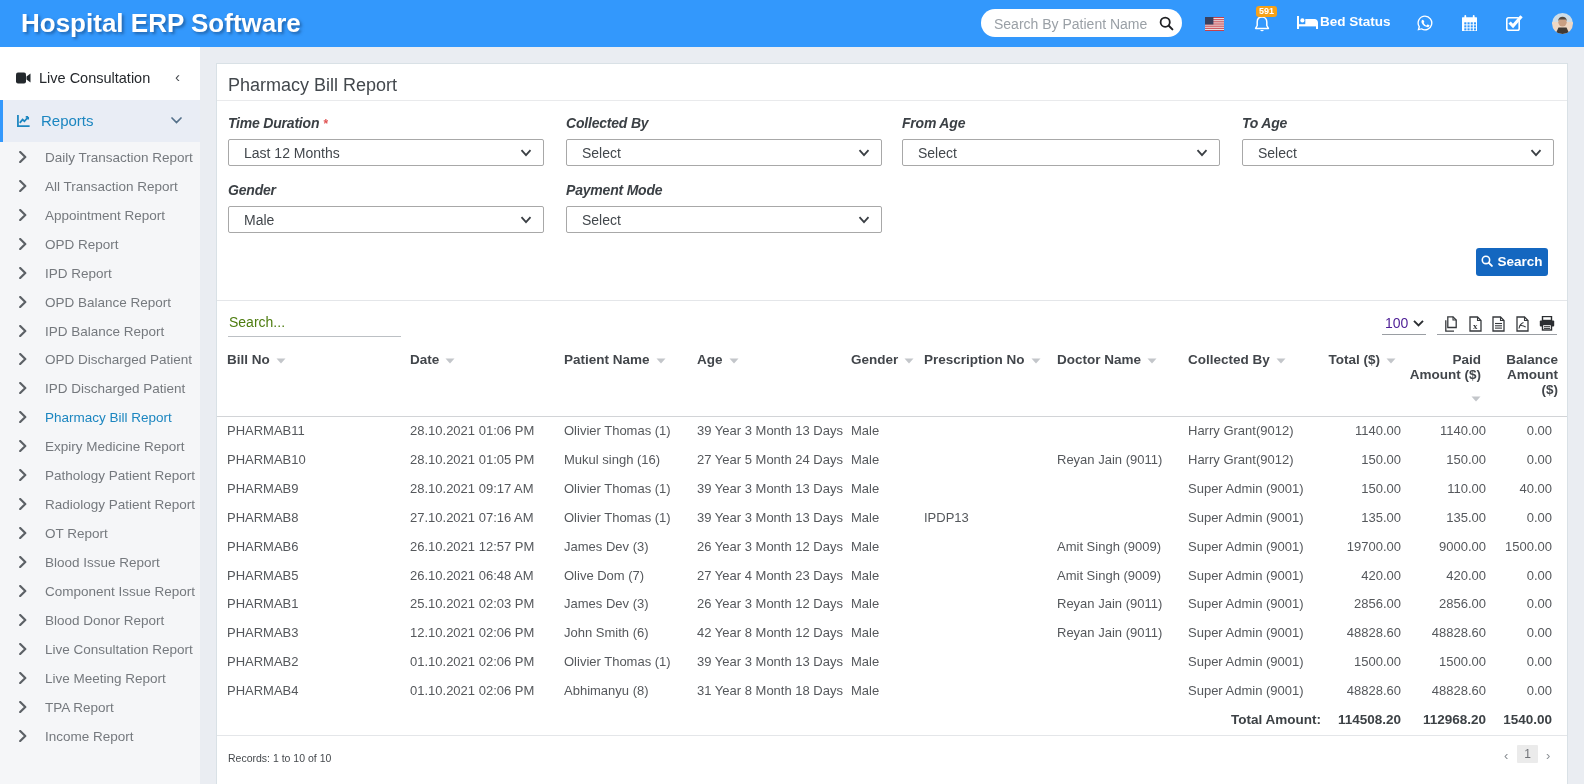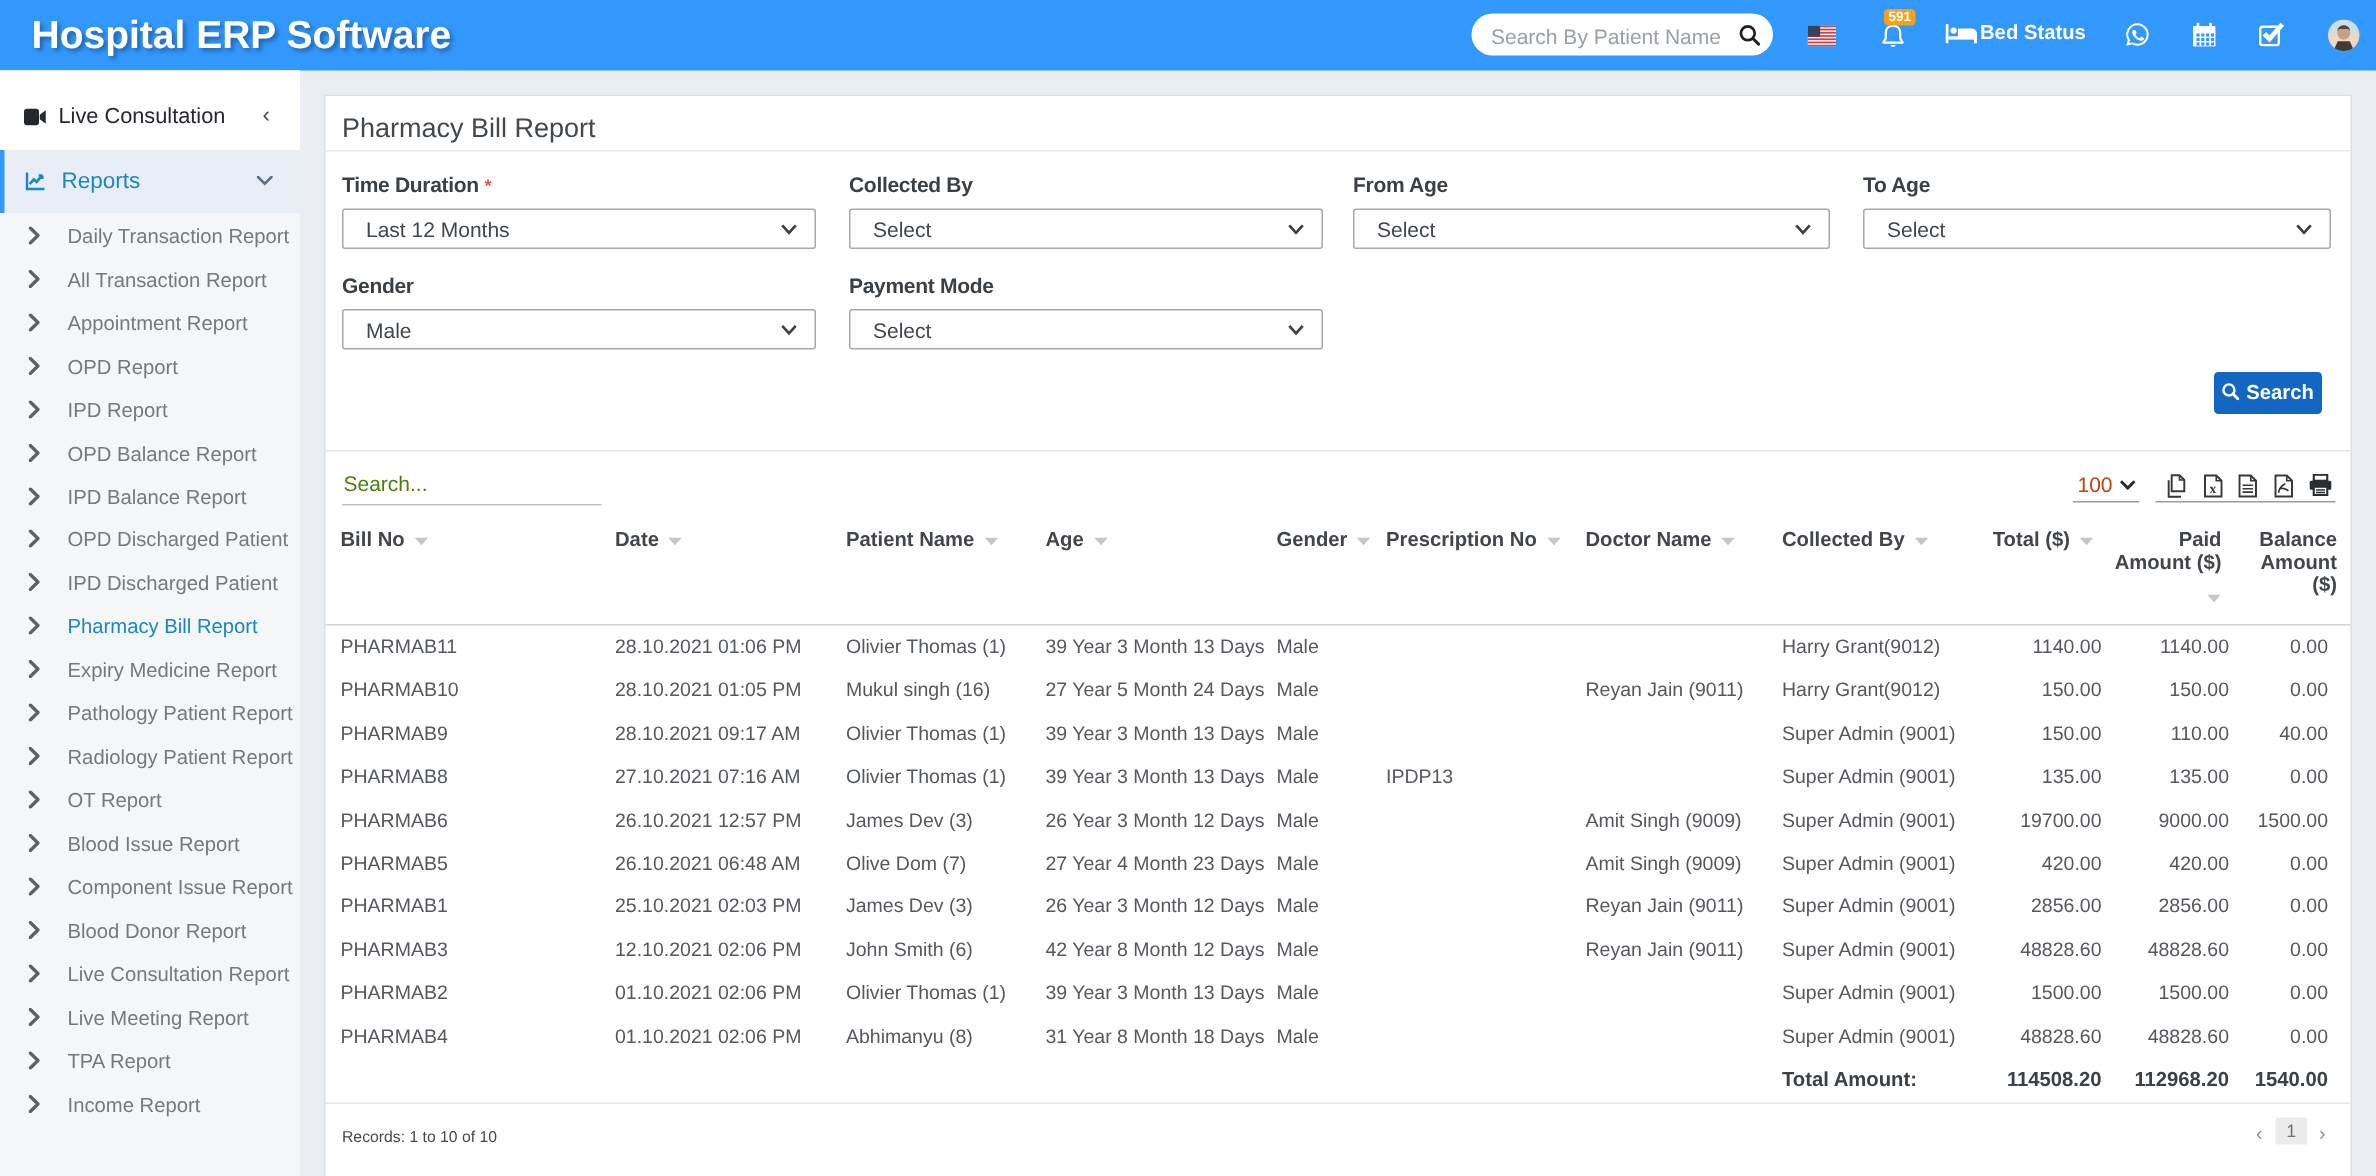--- a/index.html
+++ b/index.html
@@ -22,38 +22,38 @@
 #rep-row .txt { position:absolute; left:38px; top:12px; font-size:15px; color:#1c86c0; }
 .sub { position:absolute; left:0; width:200px; height:29px; }
 .sub .chev { position:absolute; left:19px; top:8px; }
 .sub .t { position:absolute; left:45px; top:7px; font-size:13.5px; color:#75797e; white-space:nowrap; }
 .sub .t.active { color:#1c86c0; }
 
 
 #card { position:absolute; left:216px; top:63px; width:1352px; height:721px; background:#fff; border:1px solid #d9e1e6; border-bottom:none; }
 #title { position:absolute; left:11px; top:0; font-size:18px; color:#43484d; top:11px; }
 #titlebar { position:absolute; left:0; top:36px; width:1350px; border-top:1px solid #e9eaec; }
-.flabel { position:absolute; font-size:14px; font-weight:bold; color:#3b4045; letter-spacing:-0.2px; }
+.flabel { position:absolute; font-size:14px; font-weight:bold; color:#3b4045; letter-spacing:-0.2px;font-style:italic; }
 .star { color:#e05353; font-size:12px; }
 .fselect { position:absolute; height:27px; border:1px solid #a8a8a8; border-radius:2px; background:#fff; font-size:14px; color:#42474c; }
 .fselect span { position:absolute; left:15px; top:5px; }
 .fselect svg { position:absolute; right:11px; top:9px; }
 #searchbtn { position:absolute; left:1259px; top:184px; width:72px; height:28px; background:#1467c0; border-radius:3px; color:#fff; font-size:13.5px; font-weight:bold; text-align:center; line-height:28px; }
 #filterline { position:absolute; left:0; top:236px; width:1350px; border-top:1px solid #e4e6e9; }
 
 
 #tsearch { position:absolute; left:11px; top:247px; width:173px; height:26px; border-bottom:1px solid #bcc0c4; font-size:14px; color:#4d7c0f; }
 #tsearch span { position:absolute; left:1px; top:3px; }
-#lensel { position:absolute; left:1165px; top:249px; width:44px; height:22px; border-bottom:1px solid #9a9ea3; font-size:14px; color:#c2410c; }
+#lensel { position:absolute; left:1165px; top:249px; width:44px; height:22px; border-bottom:1px solid #9a9ea3; font-size:14px; color:#4c1d95; }
 #iconbar { position:absolute; left:1220px; top:249px; width:120px; height:22px; border-bottom:1px solid #9a9ea3; }
 
 
 .th { position:absolute; font-size:13.5px; font-weight:bold; color:#42464b; white-space:nowrap; }
 .td { position:absolute; font-size:13px; color:#55585c; white-space:nowrap; }
-.td.b { font-weight:bold; color:#3c4145; font-size:13.5px; }
+.td.b { font-weight:bold; color:#3c4145; font-size:13.5px;margin-left:43px; }
 .sortarr { display:inline-block; margin-left:6px; }
 #thline { position:absolute; left:0px; top:352px; width:1350px; border-top:1px solid #d2d4d7; }
 #botline { position:absolute; left:0px; top:671px; width:1350px; border-top:1px solid #e4e6e9; }
 #records { position:absolute; left:11px; top:688px; font-size:10.5px; color:#45494d; }
 #pag1 { position:absolute; left:1300px; top:681px; width:21px; height:18px; background:#ebebeb; border-radius:1px; text-align:center; font-size:12px; color:#6f7276; line-height:18px; }
 .pgarrow { position:absolute; top:684px; font-size:13px; color:#8a8f94; }
 </style>
 </head>
 <body>
 <div id="header">

